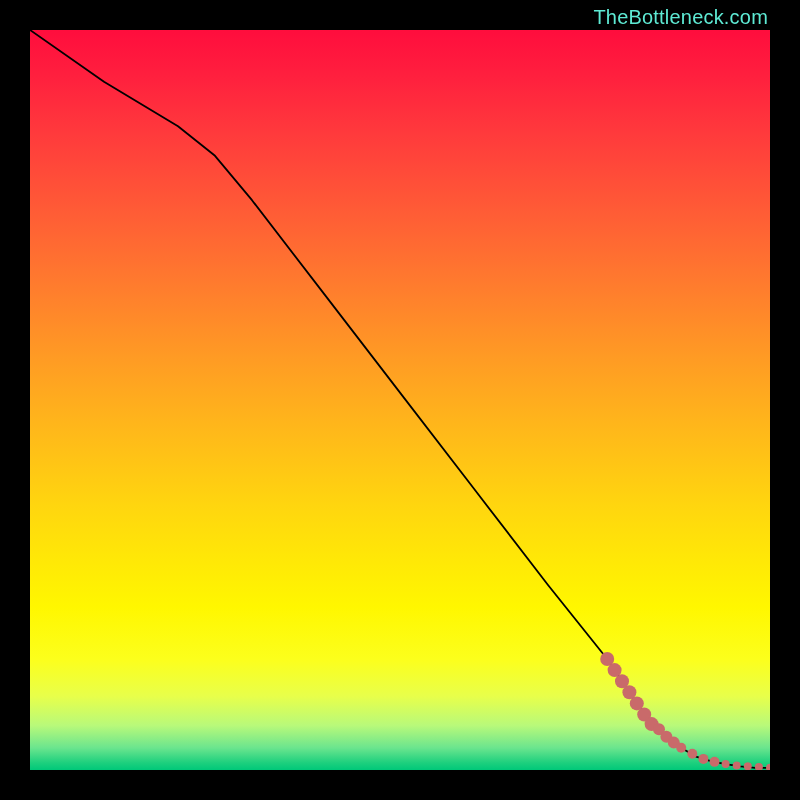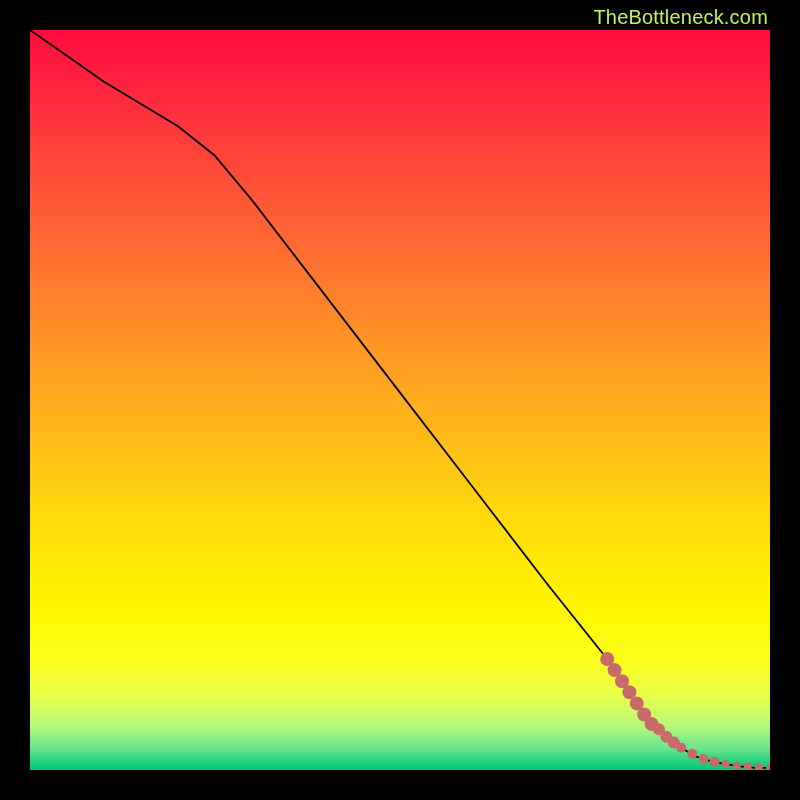--- a/index.html
+++ b/index.html
@@ -48,21 +48,21 @@
       #b8f97a 94%,
       #6be58e 97%,
       #1ed07e 99%,
       #00c879 100%
     );
   }
   .watermark {
     position: absolute;
     top: 6px;
     right: 32px;
-    color: #bef264;
+    color: #5eead4;
     font-size: 20px;
     font-weight: 400;
     letter-spacing: 0.2px;
   }
   svg.overlay {
     position: absolute;
     inset: 0;
   }
   .curve {
     fill: none;

